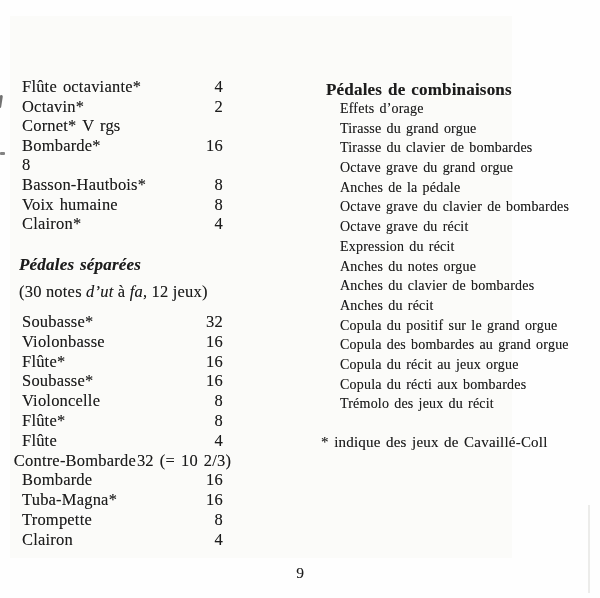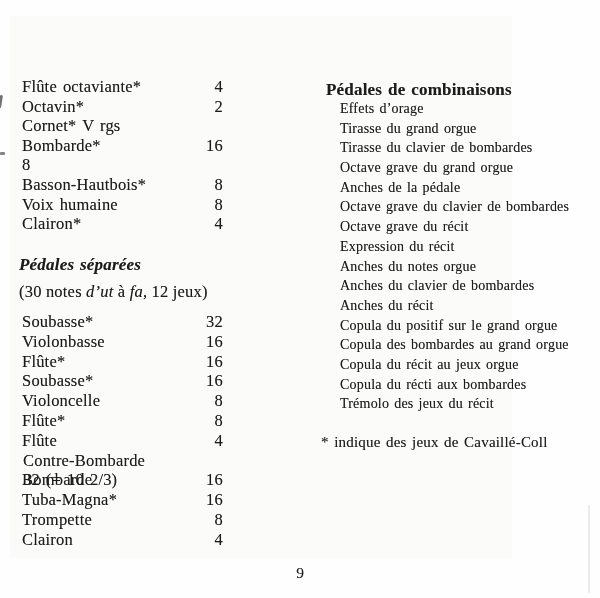--- a/index.html
+++ b/index.html
@@ -16,21 +16,21 @@
   .txt{ text-shadow:0 0 .5px rgba(30,30,30,.45); }
 
   
   .stoplist{position:absolute;left:22px;width:201px;font-size:16.5px;word-spacing:.10em;letter-spacing:.2px;}
   #left-top{top:77px;}
   #left-bottom{top:312px;}
   .row{display:flex;justify-content:space-between;align-items:baseline;height:19.6px;line-height:19.6px;}
   #left-bottom .row{height:19.8px;line-height:19.8px;}
   .nm{white-space:nowrap;}
   .pt{white-space:nowrap;text-align:right;}
-  .row-inline{justify-content:space-between;flex-direction:column;}
+  .row-inline{justify-content:center;}
   .row-inline .pt{margin-left:1px;text-align:left;}
 
   .h-bold{position:absolute;font-weight:bold;font-size:17px;letter-spacing:.2px;word-spacing:.08em;white-space:nowrap;}
   #h-pedales-separees{left:19px;top:255px;font-style:italic;}
   #h-pedales-comb{left:326px;top:80px;text-align:center;}
   #subnote{position:absolute;left:19px;top:282px;font-size:16.5px;white-space:nowrap;letter-spacing:.2px;}
   #subnote i{letter-spacing:.2px;}
 
   
   #right-list{position:absolute;left:323px;top:99px;font-size:14px;word-spacing:.10em;letter-spacing:.2px;margin-left:17px;}

